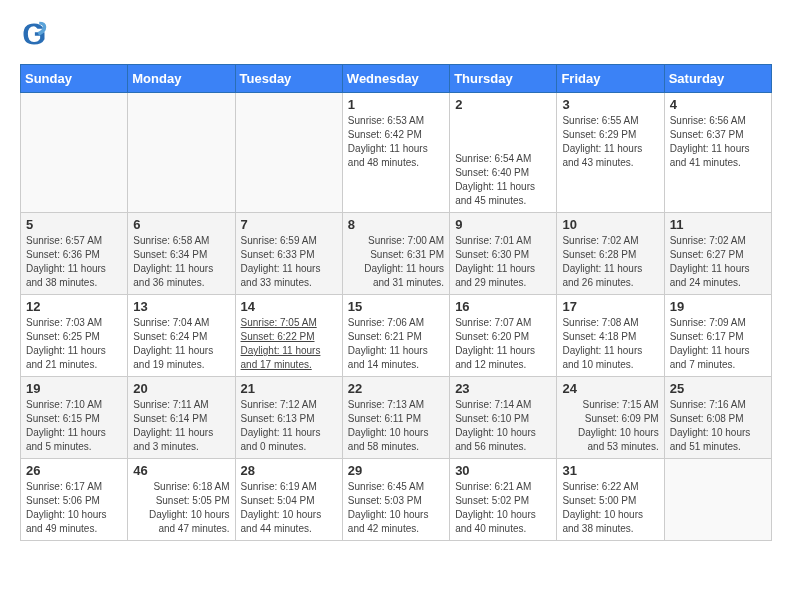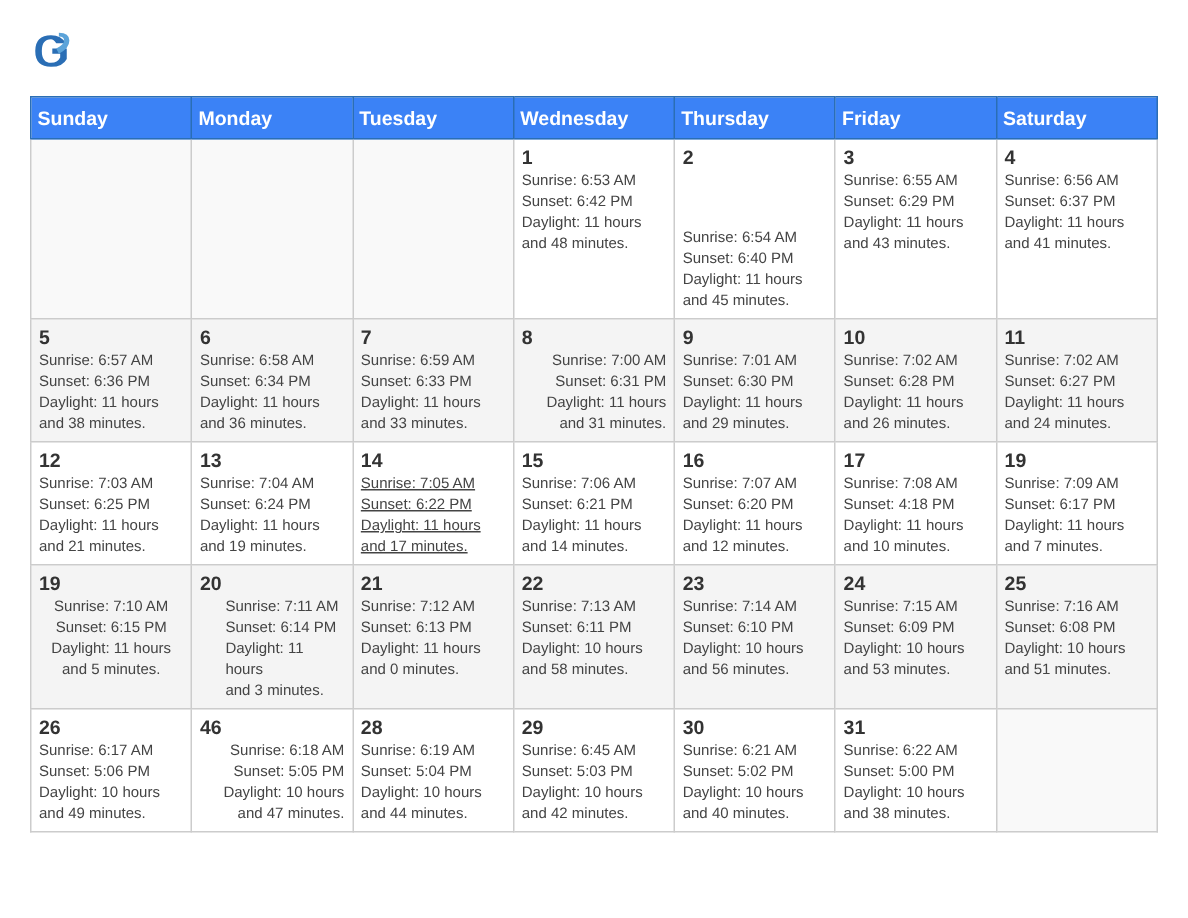--- a/index.html
+++ b/index.html
@@ -251,28 +251,28 @@
           <div class="day-num">19</div>
           <div class="day-info" style="white-space: pre-line;">Sunrise: 7:09 AM
 Sunset: 6:17 PM
 Daylight: 11 hours
 and 7 minutes.</div>
         </td>
       </tr>
       <tr class="row-shaded">
         <td>
           <div class="day-num">19</div>
-          <div class="day-info" style="white-space: pre-line; text-align: center;">Sunrise: 7:10 AM
+          <div class="day-info" style="white-space: pre-line;">Sunrise: 7:10 AM
 Sunset: 6:15 PM
 Daylight: 11 hours
 and 5 minutes.</div>
         </td>
         <td>
           <div class="day-num">20</div>
-          <div class="day-info" style="white-space: pre-line; margin-left: 17px;">Sunrise: 7:11 AM
+          <div class="day-info" style="white-space: pre-line;">Sunrise: 7:11 AM
 Sunset: 6:14 PM
 Daylight: 11 hours
 and 3 minutes.</div>
         </td>
         <td>
           <div class="day-num">21</div>
           <div class="day-info" style="white-space: pre-line;">Sunrise: 7:12 AM
 Sunset: 6:13 PM
 Daylight: 11 hours
 and 0 minutes.</div>
@@ -286,21 +286,21 @@
         </td>
         <td>
           <div class="day-num">23</div>
           <div class="day-info" style="white-space: pre-line;">Sunrise: 7:14 AM
 Sunset: 6:10 PM
 Daylight: 10 hours
 and 56 minutes.</div>
         </td>
         <td>
           <div class="day-num">24</div>
-          <div class="day-info" style="white-space: pre-line;">Sunrise: 7:15 AM
+          <div class="day-info" style="white-space: pre-line; text-align: right;">Sunrise: 7:15 AM
 Sunset: 6:09 PM
 Daylight: 10 hours
 and 53 minutes.</div>
         </td>
         <td>
           <div class="day-num">25</div>
           <div class="day-info" style="white-space: pre-line;">Sunrise: 7:16 AM
 Sunset: 6:08 PM
 Daylight: 10 hours
 and 51 minutes.</div>

